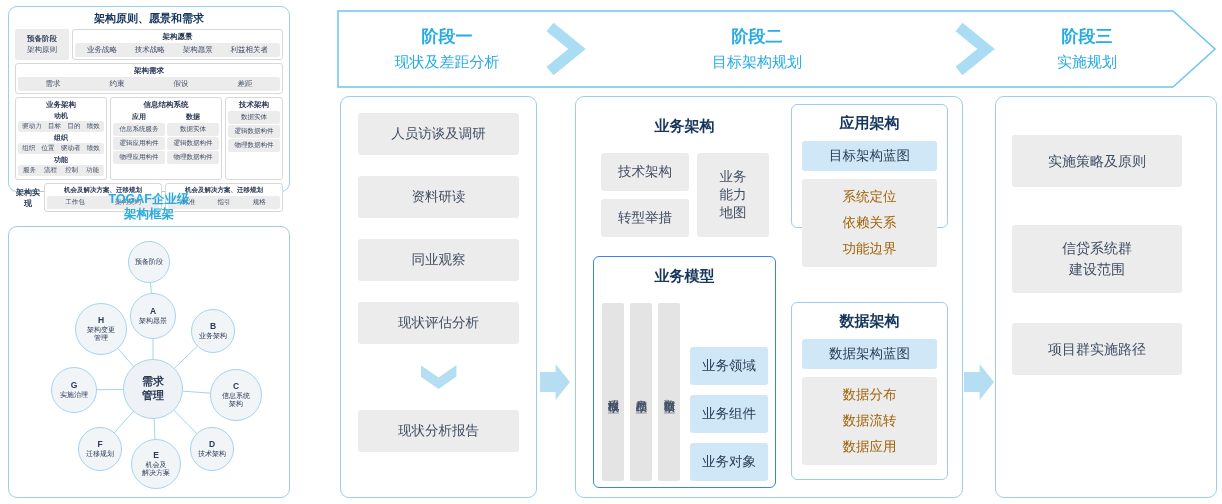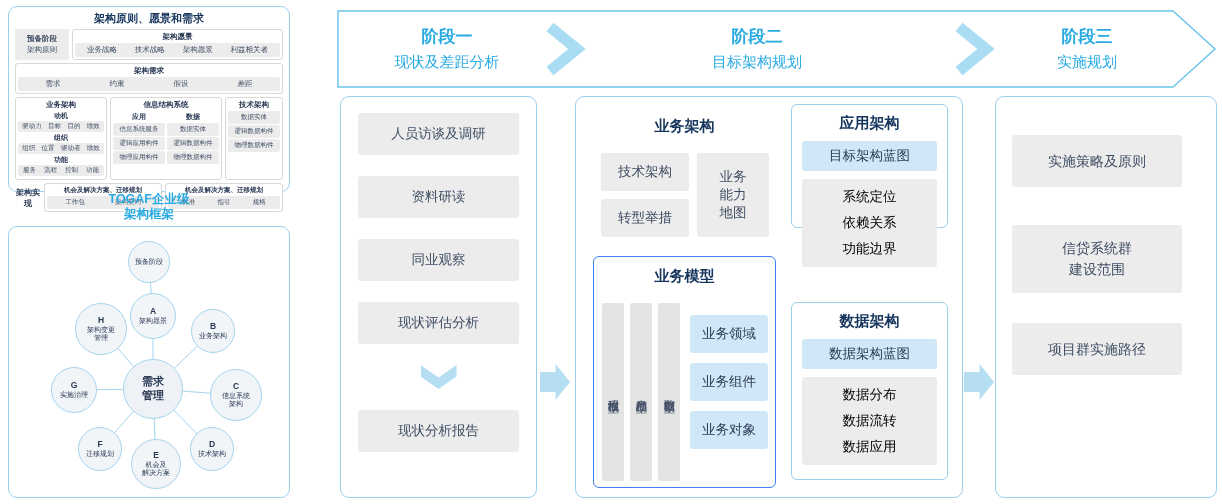--- a/index.html
+++ b/index.html
@@ -65,28 +65,28 @@
   .col2 { left:575px; top:96px; width:388px; height:402px; }
   .biz-title { position:absolute; left:17px; top:20px; width:183px; text-align:center; font-size:15px; font-weight:bold; color:#17365d; }
   .gbox { position:absolute; background:#ececec; border-radius:3px; display:flex; align-items:center; justify-content:center; text-align:center; font-size:13.5px; color:#3f4d63; line-height:1.35; white-space:pre-line; }
   .box-dir { left:25px; top:56px; width:88px; height:38px; }
   .box-trans { left:25px; top:102px; width:88px; height:38px; }
   .box-cap { left:121px; top:56px; width:72px; height:84px; }
   .model-box { position:absolute; left:17px; top:159px; width:183px; height:232px; border:1px solid #3b82f6; border-radius:6px; background:#fff; }
   .model-title { text-align:center; font-weight:bold; font-size:15px; margin-top:10px; color:#17365d; }
   .vbar { position:absolute; width:22px; height:178px; top:46px; background:#e4e4e4; border-radius:2px; display:flex; align-items:center; justify-content:center; }
   .vbar span { writing-mode:vertical-rl; text-orientation:upright; font-size:11.5px; letter-spacing:1px; color:#3f4d63; }
-  .mitem { position:absolute; left:96px; width:78px; height:38px; background:#cfe7f6; border-radius:3px; display:flex; align-items:center; justify-content:center; font-size:13.5px; color:#2b3a55; }
+  .mitem { position:absolute; left:96px; width:78px; height:38px; background:#cfe7f6; border-radius:3px; display:flex; align-items:center; justify-content:center; font-size:13.5px; color:#2b3a55;margin-top:32px; }
   .sub-panel { position:absolute; left:215px; width:157px; border:1px solid #9ccfeb; border-radius:6px; background:#fff; }
   .app-panel { top:7px; height:124px; }
   .data-panel { top:205px; height:178px; }
   .sp-title { text-align:center; font-weight:bold; font-size:15px; margin-top:9px; color:#17365d; }
   .blue-box { margin:8px 10px 0; height:30px; background:#cfe7f6; border-radius:3px; display:flex; align-items:center; justify-content:center; font-size:13.5px; color:#2b3a55; }
   .sp-list { margin:8px 10px 0; background:#ececec; border-radius:3px; padding:5px 0; }
-  .sp-list > div { text-align:center; font-size:13.5px; color:#000000; padding:4px 0; }
+  .sp-list > div { text-align:center; font-size:13.5px; color:#a16207; padding:4px 0; }
 
   
   .col3 { left:995px; top:96px; width:222px; height:402px; }
   .c3-box { position:absolute; left:16px; width:170px; background:#ececec; border-radius:3px; display:flex; align-items:center; justify-content:center; text-align:center; font-size:14px; color:#3f4d63; white-space:pre-line; line-height:1.5; }
 </style>
 </head>
 <body>
 
 <div class="canvas">
 

